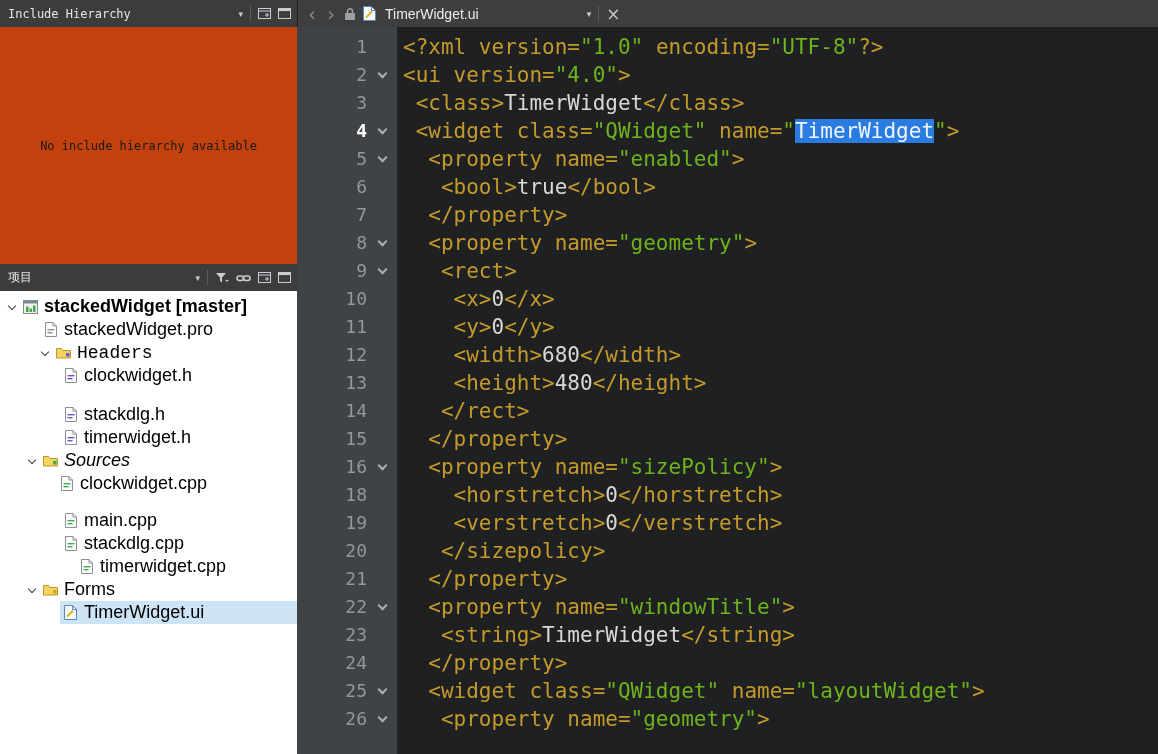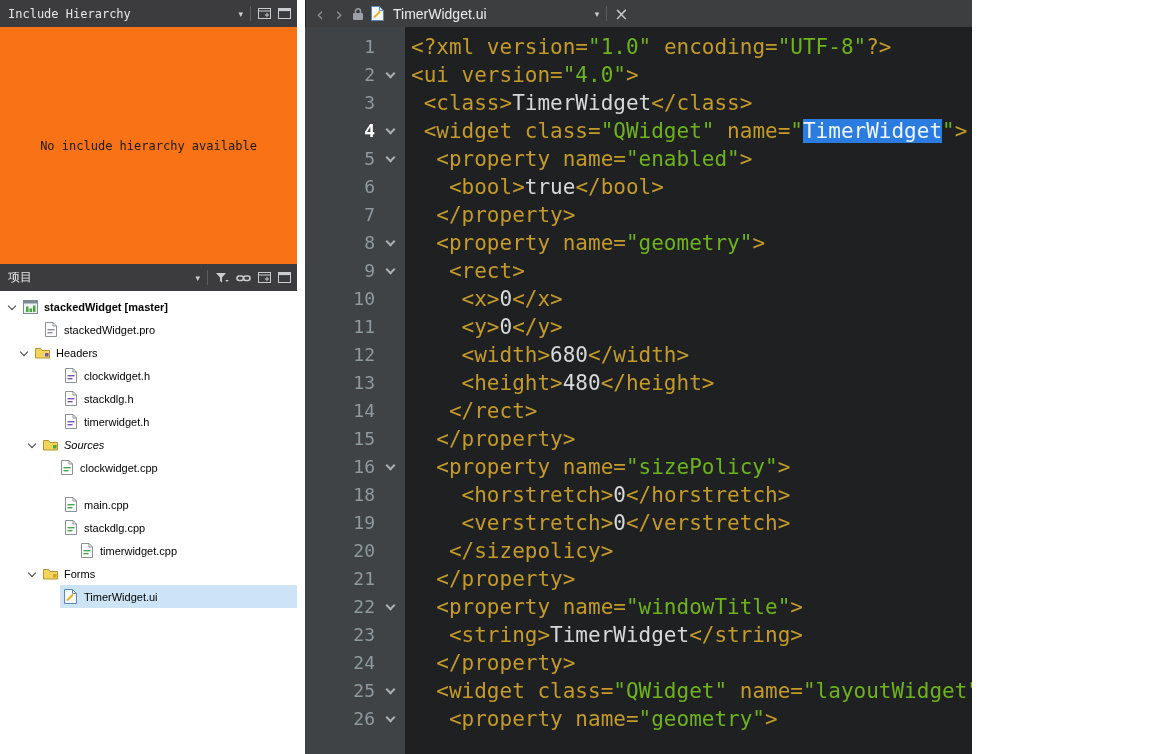--- a/index.html
+++ b/index.html
@@ -1,43 +1,43 @@
 <!DOCTYPE html>
 <html style="--panel_header_bg: #3c3c3e; --panel_header_fg: #e6e6e6; --tabbar_bg: #3c3e40; --editor_bg: #1e2021; --gutter_bg: #404345; --line_number: #8f9a9c; --tag: #c49a2a; --string: #6fb31c; --plain: #d8d8d8; --selection_bg: #2b7ce0; --selection_fg: #eef5ff; --tree_selected_bg: #cde4f7;"><head>
 <meta charset="utf-8">
 <style>
   * { box-sizing: border-box; margin: 0; padding: 0; }
   html,body { width:1158px; height:754px; overflow:hidden; }
   body { font-family:"Liberation Sans", sans-serif; background:#fff; }
 
-  .app { display:flex; width:972px; height:754px;gap:8px; }
+  .app { display:flex; width:1158px; height:754px; }
 
   
   .left-col { width:297px; flex:none; display:flex; flex-direction:column; background:#fff; }
 
   .panel-header {
     height:27px; flex:none; background:var(--panel_header_bg); color:var(--panel_header_fg);
     display:flex; align-items:center; padding:0 6px 0 8px;
     font-family:"DejaVu Sans Mono", monospace; font-size:12px;
   }
   .panel-title { flex:1; white-space:nowrap; overflow:hidden; }
   .hdr-controls { display:flex; align-items:center; gap:7px; }
   .hdr-sep { width:1px; height:15px; background:#5c5c5c; }
   .dd { font-size:9px; color:#cfcfcf; font-family:"DejaVu Sans", sans-serif; cursor:default; }
   .hdr-icon { display:flex; align-items:center; justify-content:center; cursor:default; }
 
   .include-panel { height:264px; flex:none; display:flex; flex-direction:column; }
   .include-body {
-    flex:1; background:#f97316; display:flex; align-items:center; justify-content:center;
+    flex:1; background:#c2410c; display:flex; align-items:center; justify-content:center;
     font-family:"DejaVu Sans Mono", monospace; font-size:12px; color:#1a1a1a;
   }
 
   .projects-panel { flex:1; display:flex; flex-direction:column; min-height:0; }
   .tree { flex:1; background:#fff; overflow:hidden; padding-top:4px; }
-  .tree-row { height:23px; display:flex; align-items:center; font-size:11px; color:#000; cursor:default; }
+  .tree-row { height:23px; display:flex; align-items:center; font-size:18px; color:#000; cursor:default; }
   .tree-chev { width:16px; flex:none; display:flex; justify-content:center; align-items:center; }
   .chev-exp { width:6px; height:6px; border-right:1.4px solid #3f3f3f; border-bottom:1.4px solid #3f3f3f; transform:rotate(45deg); margin-top:-2px; }
   .tree-content { flex:1; height:100%; display:flex; align-items:center; gap:5px; padding-left:2px; min-width:0; }
   .tree-row.selected .tree-content { background:var(--tree_selected_bg); }
   .tree-label { white-space:nowrap; }
   .tree-label.bold { font-weight:bold; }
   .ticon { width:17px; height:17px; flex:none; display:flex; align-items:center; justify-content:center; }
 
   
   .editor { flex:1; min-width:0; display:flex; flex-direction:column; background:var(--editor_bg); }
@@ -159,21 +159,21 @@
                 <svg width="12" height="15" viewBox="0 0 12 15">
                   <path d="M0.5 0.5 h7.5 l3.5 3.5 v10.5 h-11 z" fill="#fdfdfd" stroke="#8a9299"></path>
                   <path d="M8 0.5 v3.5 h3.5" fill="none" stroke="#8a9299"></path>
                   <rect x="2.5" y="7" width="7" height="1.4" fill="#8a9299"></rect>
                   <rect x="2.5" y="10" width="5" height="1.4" fill="#8a9299"></rect>
                 </svg>
               </span>
               <span class="tree-label">stackedWidget.pro</span>
             </span>
           </div>
-          <div class="tree-row" style="padding-left: 16px;">
+          <div class="tree-row" style="padding-left: 37px; font-family: Liberation Mono, monospace;">
             <span class="tree-chev">
               <span class="chev-exp"></span>
             </span>
             <span class="tree-content">
               <span class="ticon">
                 <svg width="15" height="13" viewBox="0 0 15 13">
                   <path d="M0.5 2.5 h5 l1.5 2 h7.5 v7.5 h-14 z" fill="#f3d45c" stroke="#b89530"></path>
                   <rect x="10" y="7" width="3.5" height="3.5" fill="#7a52c8"></rect>
                 </svg>
               </span>
@@ -187,21 +187,21 @@
                 <svg width="12" height="15" viewBox="0 0 12 15">
                   <path d="M0.5 0.5 h7.5 l3.5 3.5 v10.5 h-11 z" fill="#fdfdfd" stroke="#8a9299"></path>
                   <path d="M8 0.5 v3.5 h3.5" fill="none" stroke="#8a9299"></path>
                   <rect x="2.5" y="7" width="7" height="1.4" fill="#7a52c8"></rect>
                   <rect x="2.5" y="10" width="5" height="1.4" fill="#7a52c8"></rect>
                 </svg>
               </span>
               <span class="tree-label">clockwidget.h</span>
             </span>
           </div>
-          <div class="tree-row" style="padding-left: 44px;">
+          <div class="tree-row" style="padding-left: 44px; margin-top: 16px;">
             <span class="tree-chev"></span>
             <span class="tree-content">
               <span class="ticon">
                 <svg width="12" height="15" viewBox="0 0 12 15">
                   <path d="M0.5 0.5 h7.5 l3.5 3.5 v10.5 h-11 z" fill="#fdfdfd" stroke="#8a9299"></path>
                   <path d="M8 0.5 v3.5 h3.5" fill="none" stroke="#8a9299"></path>
                   <rect x="2.5" y="7" width="7" height="1.4" fill="#7a52c8"></rect>
                   <rect x="2.5" y="10" width="5" height="1.4" fill="#7a52c8"></rect>
                 </svg>
               </span>

